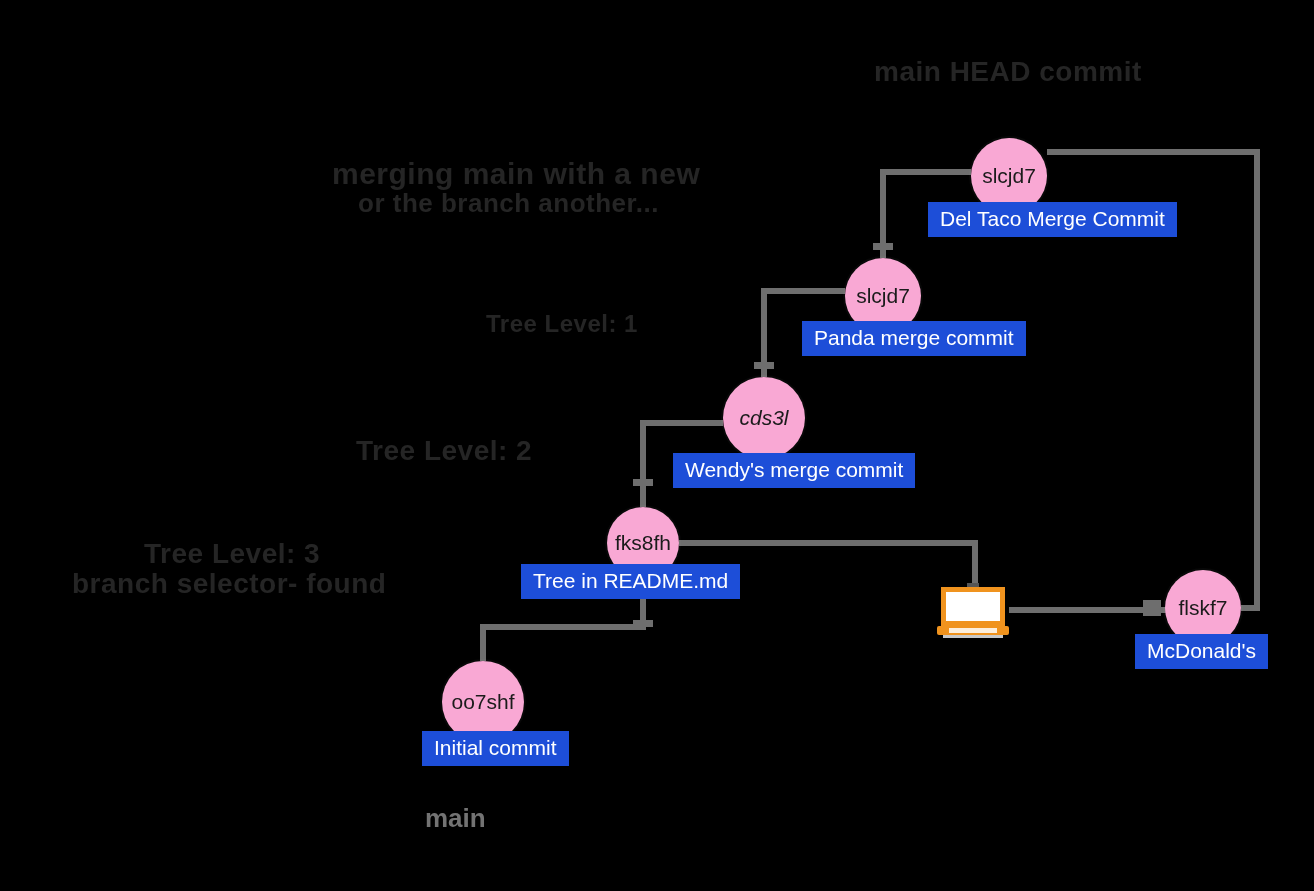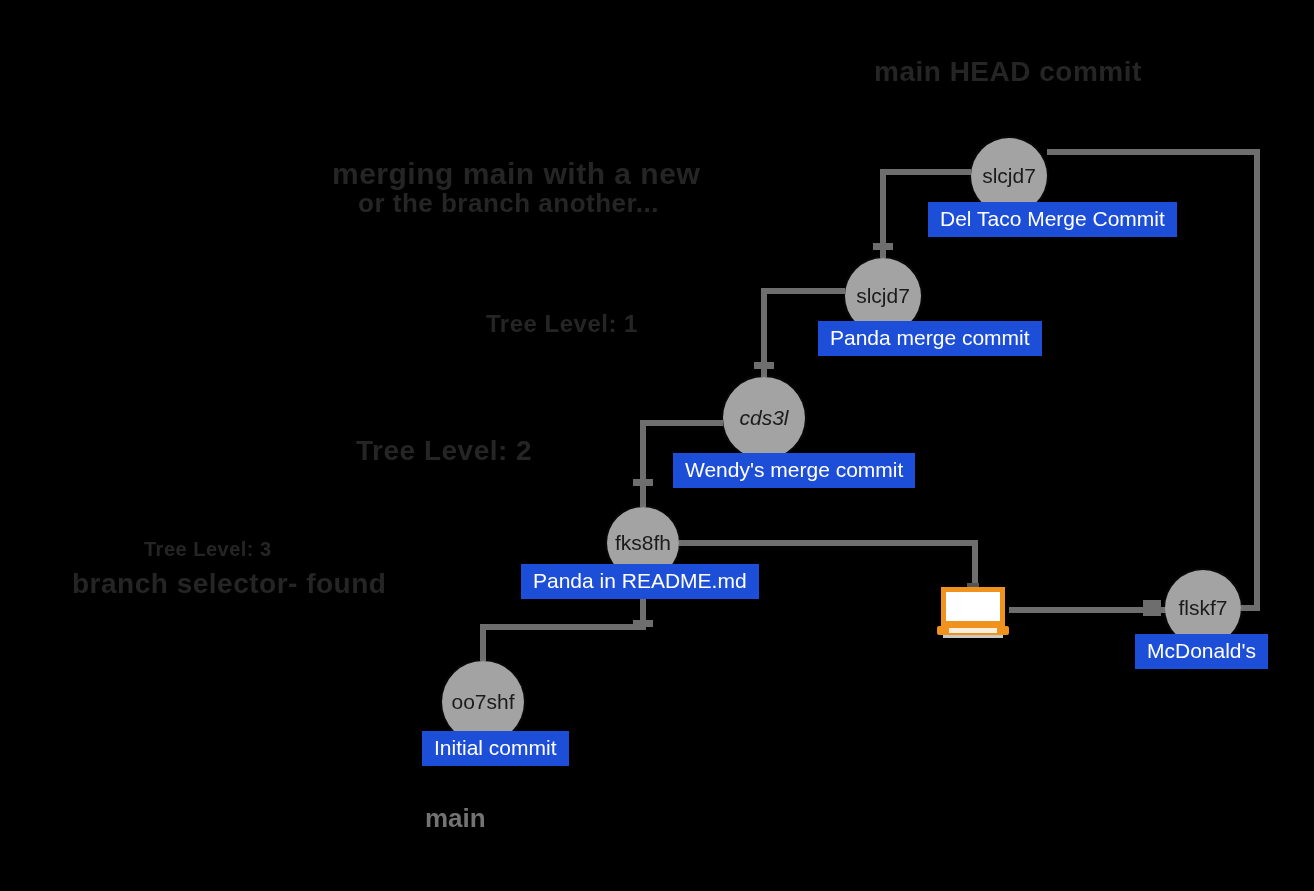--- a/index.html
+++ b/index.html
@@ -51,21 +51,21 @@
     white-space: pre;
     letter-spacing: 0.5px;
     line-height: 1.15;
   }
 
   
   .node {
     position: absolute;
     z-index: 4;
     border-radius: 50%;
-    background: #a3a3a3;
+    background: #f9a8d4;
     display: flex;
     align-items: center;
     justify-content: center;
     color: #1b1b1b;
     font-size: 21px;
     box-shadow: 0 0 0 2px rgba(255,255,255,0.03);
   }
 
   
   .tag {
@@ -127,21 +127,21 @@
   <div class="dim-text" style="left:874px; top:56px; font-size:28px;">main HEAD commit</div>
 
   <div class="dim-text" style="left:358px; top:189px; font-size:26px;">or the branch another...</div>
 
   <div class="dim-text" style="left:332px; top:157px; font-size:30px;">merging main with a new</div>
 
   <div class="dim-text" style="left:486px; top:310px; font-size:24px;">Tree Level: 1</div>
 
   <div class="dim-text" style="left:356px; top:435px; font-size:28px;">Tree Level: 2</div>
 
-  <div class="dim-text" style="left:144px; top:538px; font-size:20px;">Tree Level: 3</div>
+  <div class="dim-text" style="left:144px; top:538px; font-size:28px;">Tree Level: 3</div>
 
   <div class="dim-text" style="left:72px; top:568px; font-size:28px;">branch selector- found</div>
 
   <div class="branch-label" style="left:425px; top:803px;">main</div>
 
   <div class="laptop" style="left:937px; top:583px;">
     <svg width="72" height="55" viewBox="0 0 72 55" xmlns="http://www.w3.org/2000/svg">
 
       <rect x="30" y="0" width="12" height="5" fill="#555555"></rect>
 
@@ -173,23 +173,23 @@
   <div class="node" style="left:442px; top:661px; width:82px; height:82px;">
     <span>oo7shf</span>
   </div>
 
   <div class="node" style="left:1165px; top:570px; width:76px; height:76px;">
     <span>flskf7</span>
   </div>
 
   <div class="tag teal" style="left:928px; top:202px;">Del Taco Merge Commit</div>
 
-  <div class="tag teal" style="left:802px; top:321px;margin-left:16px;">Panda merge commit</div>
+  <div class="tag teal" style="left:802px; top:321px;">Panda merge commit</div>
 
   <div class="tag teal" style="left:673px; top:453px;">Wendy's merge commit</div>
 
-  <div class="tag teal" style="left:521px; top:564px;">Panda in README.md</div>
+  <div class="tag teal" style="left:521px; top:564px;">Tree in README.md</div>
 
   <div class="tag teal" style="left:392px; top:731px;margin-left:30px;">Initial commit</div>
 
   <div class="tag orange" style="left:1135px; top:634px;">McDonald's</div>
 
 </div>
 
 </body></html>

